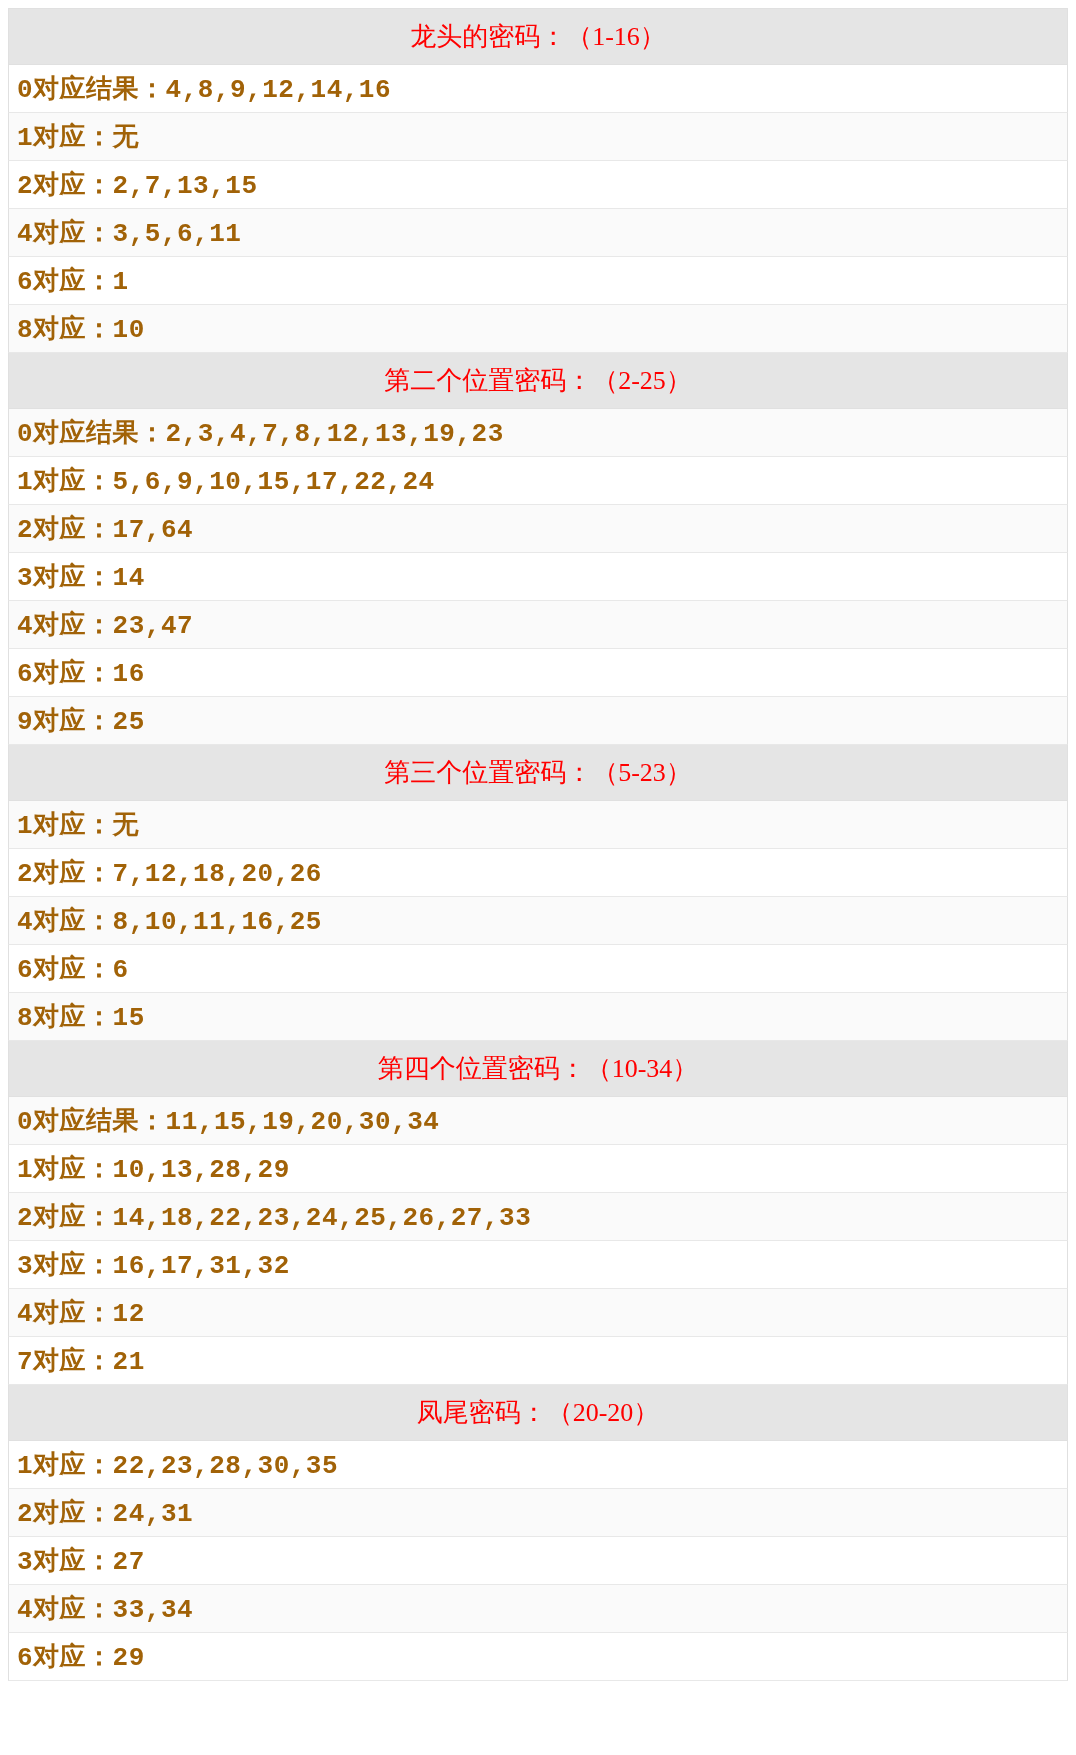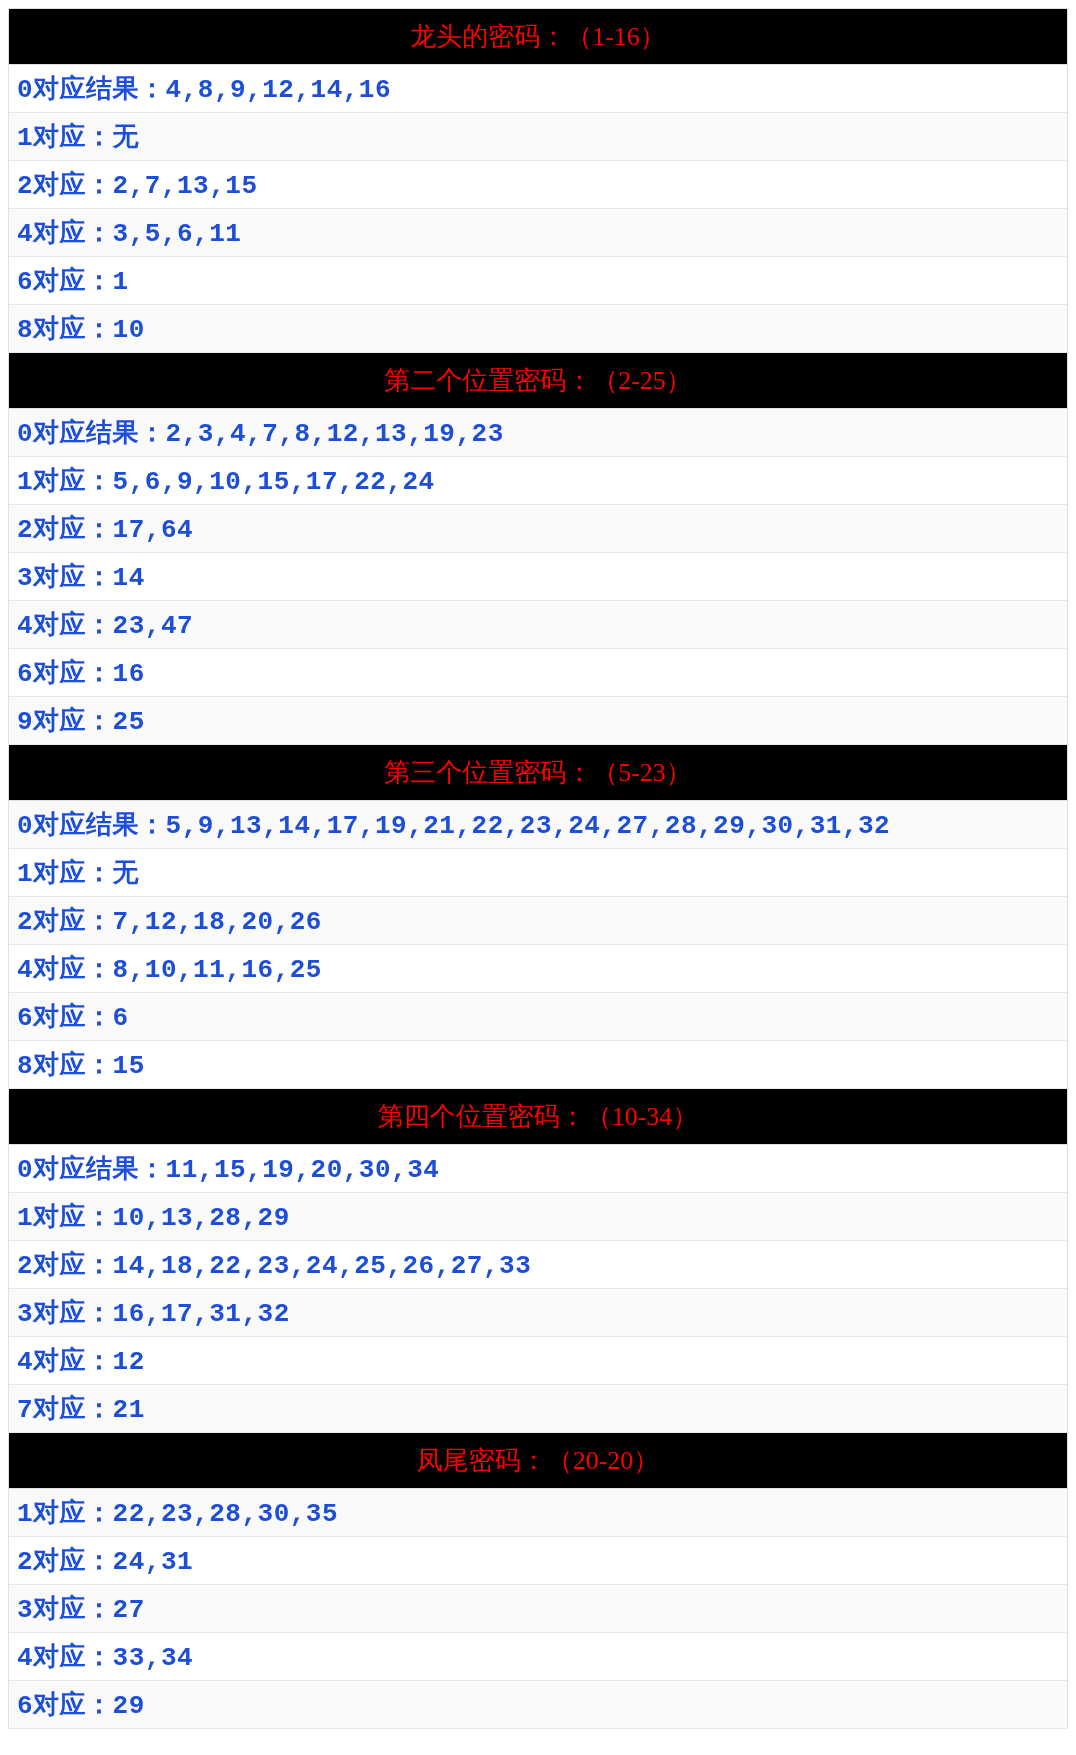--- a/index.html
+++ b/index.html
@@ -11,34 +11,34 @@
     }
     .container {
       padding: 8px;
     }
     .table {
       width: 100%;
       border-collapse: separate;
       border-spacing: 0;
     }
     .header-row {
-      background: #000000;
+      background: #e5e5e5;
       color: #ff0000;
       text-align: center;
       font-weight: normal;
       padding: 10px 8px;
       border: 1px solid #e0e0e0;
       border-top: none;
     }
     .header-row.first {
       border-top: 1px solid #e0e0e0;
     }
     .data-row {
       background: #fdfdfd;
-      color: #1d4ed8;
+      color: #a16207;
       text-align: left;
       padding: 6px 8px;
       border-left: 1px solid #e0e0e0;
       border-right: 1px solid #e0e0e0;
       border-bottom: 1px solid #e8e8e8;
       font-family: "Courier New", SimSun, monospace;
       font-weight: bold;
       letter-spacing: 0.5px;
     }
     .data-row:nth-child(odd) {
@@ -62,21 +62,20 @@
       <div class="data-row">8对应：10</div>
       <div class="header-row">第二个位置密码：（2-25）</div>
       <div class="data-row">0对应结果：2,3,4,7,8,12,13,19,23</div>
       <div class="data-row">1对应：5,6,9,10,15,17,22,24</div>
       <div class="data-row">2对应：17,64</div>
       <div class="data-row">3对应：14</div>
       <div class="data-row">4对应：23,47</div>
       <div class="data-row">6对应：16</div>
       <div class="data-row">9对应：25</div>
       <div class="header-row">第三个位置密码：（5-23）</div>
-      <div class="data-row">0对应结果：5,9,13,14,17,19,21,22,23,24,27,28,29,30,31,32</div>
       <div class="data-row">1对应：无</div>
       <div class="data-row">2对应：7,12,18,20,26</div>
       <div class="data-row">4对应：8,10,11,16,25</div>
       <div class="data-row">6对应：6</div>
       <div class="data-row">8对应：15</div>
       <div class="header-row">第四个位置密码：（10-34）</div>
       <div class="data-row">0对应结果：11,15,19,20,30,34</div>
       <div class="data-row">1对应：10,13,28,29</div>
       <div class="data-row">2对应：14,18,22,23,24,25,26,27,33</div>
       <div class="data-row">3对应：16,17,31,32</div>

